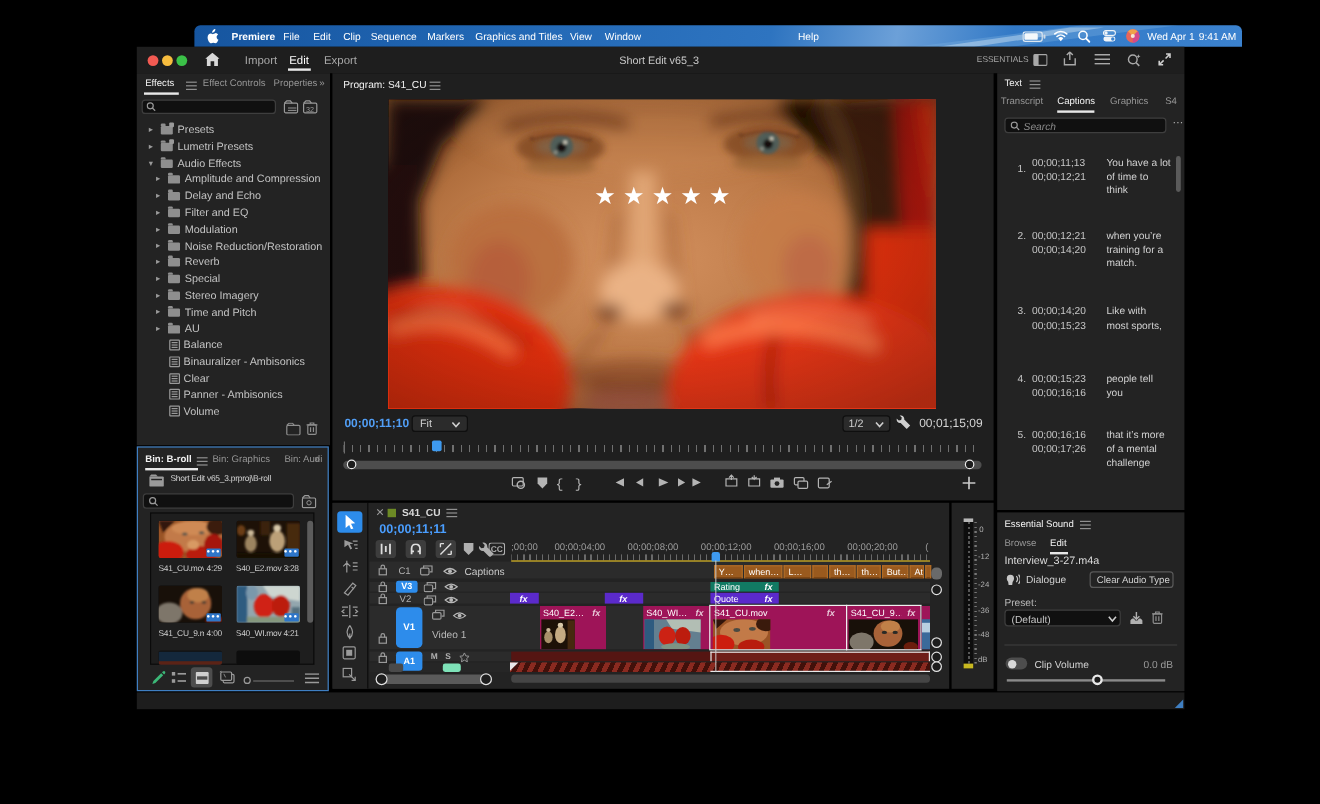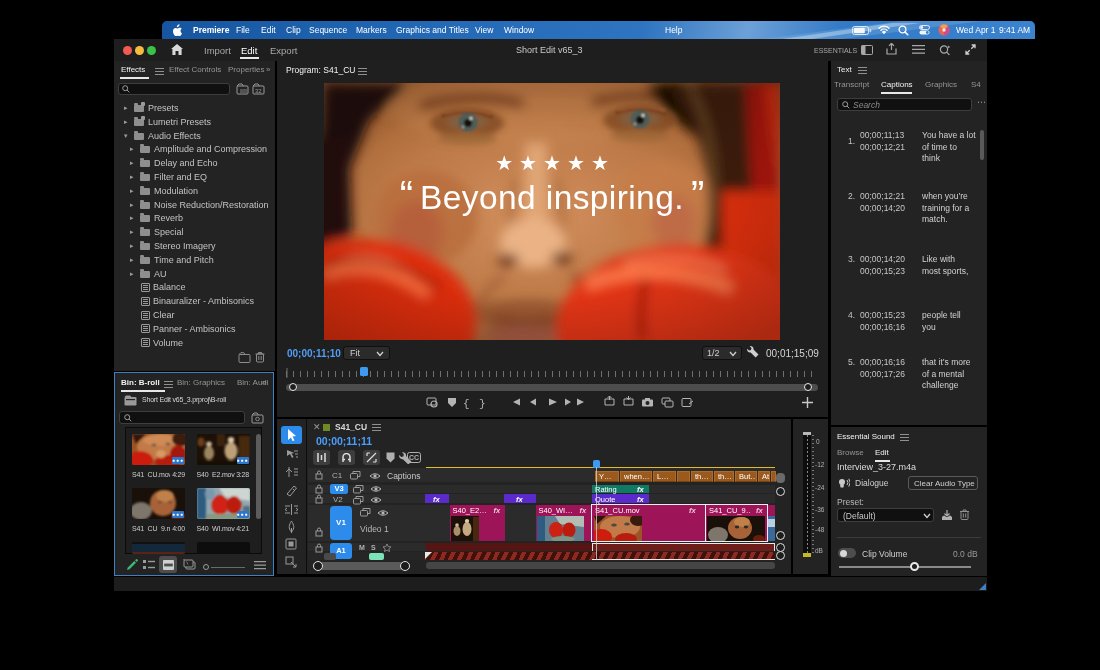--- a/index.html
+++ b/index.html
@@ -481,21 +481,20 @@
           <circle cx="139" cy="44" r="1.2" fill="#d8d0c0" opacity=".7"></circle>
           <circle cx="311" cy="41" r="1.2" fill="#d8d0c0" opacity=".7"></circle>
           <path d="M118 33 Q143 24 169 34" stroke="#6b3a1c" stroke-width="3" fill="none" opacity=".85"></path>
             <path d="M120 30 Q144 23 168 31" stroke="#96582e" stroke-width="4" fill="none" opacity=".9"></path>
           <path d="M292 30 Q317 21 342 31" stroke="#6b3a1c" stroke-width="3" fill="none" opacity=".85"></path>
             <path d="M294 27 Q318 20 341 28" stroke="#96582e" stroke-width="4" fill="none" opacity=".9"></path>
         </g>
       </svg>
       <div class="abs" style="left:0;top:0;width:456px;height:257px;background:radial-gradient(ellipse 75% 70% at 47% 45%, rgba(0,0,0,0) 55%, rgba(30,10,4,0.28) 100%);"></div>
       <div class="abs" style="left:0;top:68px;width:456px;text-align:center;color:#fff;font-size:20px;letter-spacing:6px;text-indent:6px;">★★★★★</div>
-      <div class="abs" style="left:0;top:94px;width:456px;text-align:center;color:#fff;font-size:33.5px;line-height:36px;"><span style="font-size:40px;">“</span><span style="letter-spacing:0.4px;"> Beyond inspiring. </span><span style="font-size:40px;">”</span></div>
     </div>
     <div class="abs" style="left:10px;top:287px;font-size:10px;color:#519ef5;font-weight:bold;">00;00;11;10</div>
     <div class="abs" style="left:66px;top:284.5px;width:47px;height:14px;background:#2b2b2b;border:1px solid #0f0f0f;border-radius:3px;"></div>
     <div class="abs" style="left:73px;top:287px;font-size:9px;color:#cfcfcf;">Fit</div>
     <svg class="abs" style="left:99px;top:290px;" width="8" height="6">
         <path d="M1 1 L4 4.5 L7 1" stroke="#cfcfcf" stroke-width="1.3" fill="none"></path>
       </svg>
     <div class="abs" style="left:425px;top:284.5px;width:40px;height:14px;background:#2b2b2b;border:1px solid #0f0f0f;border-radius:3px;"></div>
     <div class="abs" style="left:430px;top:287px;font-size:9px;color:#cfcfcf;">1/2</div>
     <svg class="abs" style="left:452px;top:290px;" width="8" height="6">
@@ -598,20 +597,30 @@
         <path d="M0.5 0.5 h8 v6 l-4 4 -4 -4 z" fill="#b0b0b0"></path>
       </svg>
     <svg class="abs" style="left:122px;top:32px;" width="13" height="13" viewBox="0 0 12 12">
         <path d="M10.5 8.6 L5.5 3.6 a3 3 0 0 0 -3.8-3.4 l1.8 1.8 -0.5 2 -2 .5 L-.8 2.7 a3 3 0 0 0 3.4 3.8 l5 5z" fill="#b0b0b0" transform="translate(1,1)"></path>
       </svg>
     <svg class="abs" style="left:130px;top:33px;" width="14" height="11">
         <rect x="0.5" y="0.5" width="13" height="10" rx="2" fill="none" stroke="#b0b0b0"></rect>
         <text x="2" y="8" font-size="7" fill="#b0b0b0" font-family="Liberation Sans" font-weight="bold">CC</text>
       </svg>
 
+    <div class="abs" style="left:149px;top:30px;width:349px;height:18px;overflow:hidden;">
+      <div class="abs" style="left:0;top:2px;font-size:8px;color:#9a9a9a;">;00;00</div>
+      <div class="abs" style="left:36px;top:2px;font-size:8px;color:#9a9a9a;">00;00;04;00</div>
+      <div class="abs" style="left:97px;top:2px;font-size:8px;color:#9a9a9a;">00;00;08;00</div>
+      <div class="abs" style="left:158px;top:2px;font-size:8px;color:#9a9a9a;">00;00;12;00</div>
+      <div class="abs" style="left:219px;top:2px;font-size:8px;color:#9a9a9a;">00;00;16;00</div>
+      <div class="abs" style="left:280px;top:2px;font-size:8px;color:#9a9a9a;">00;00;20;00</div>
+      <div class="abs" style="left:345px;top:2px;font-size:8px;color:#9a9a9a;">(</div>
+      <div class="abs" style="left:0;top:13px;width:349px;height:5px;background:repeating-linear-gradient(90deg,#6a6a6a 0 1px,transparent 1px 5.08px);"></div>
+    </div>
     <div class="abs" style="left:149px;top:47.5px;width:349px;height:2px;background:#e0bc26;"></div>
 
     <div class="abs" style="left:31px;top:49px;width:467px;height:14px;background:#2b2b2b;"></div>
     <div class="abs" style="left:31px;top:65.5px;width:467px;height:8px;background:#2b2b2b;"></div>
     <div class="abs" style="left:31px;top:75px;width:467px;height:9px;background:#2b2b2b;"></div>
     <div class="abs" style="left:31px;top:85.5px;width:467px;height:36.5px;background:#2b2b2b;"></div>
     <div class="abs" style="left:31px;top:123.5px;width:467px;height:8.5px;background:#2b2b2b;"></div>
     <div class="abs" style="left:31px;top:133px;width:467px;height:8px;background:#262626;"></div>
 
     <svg class="abs" style="left:38px;top:51px;" width="8" height="10">

